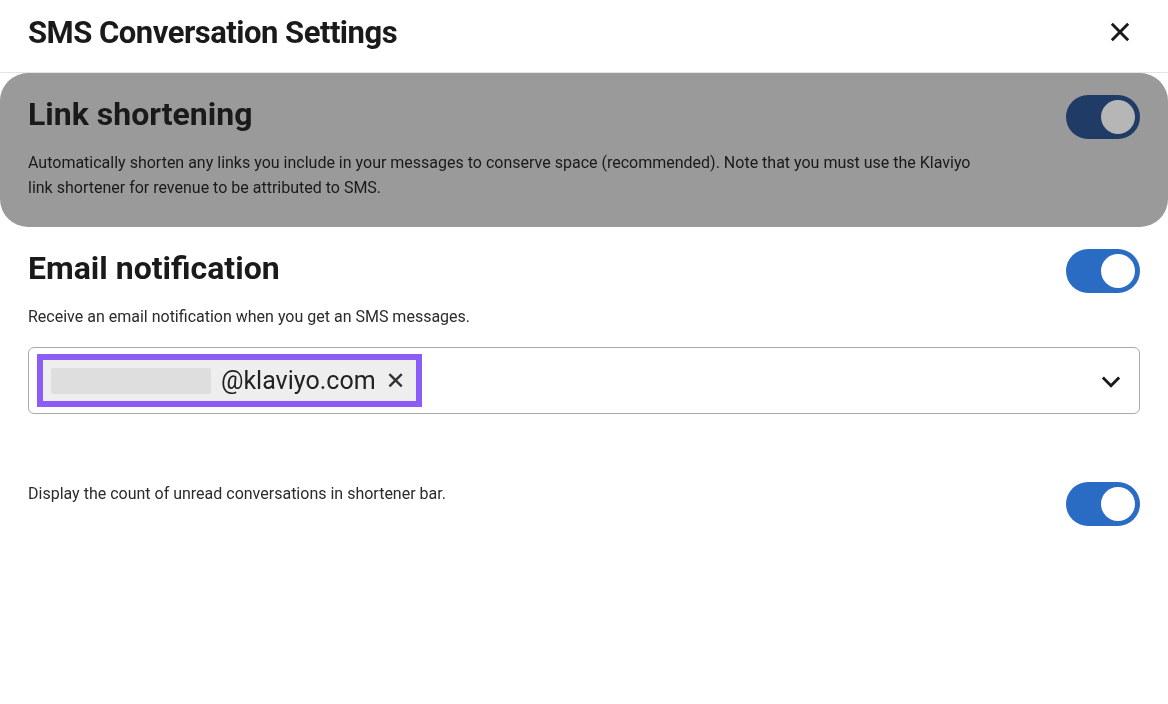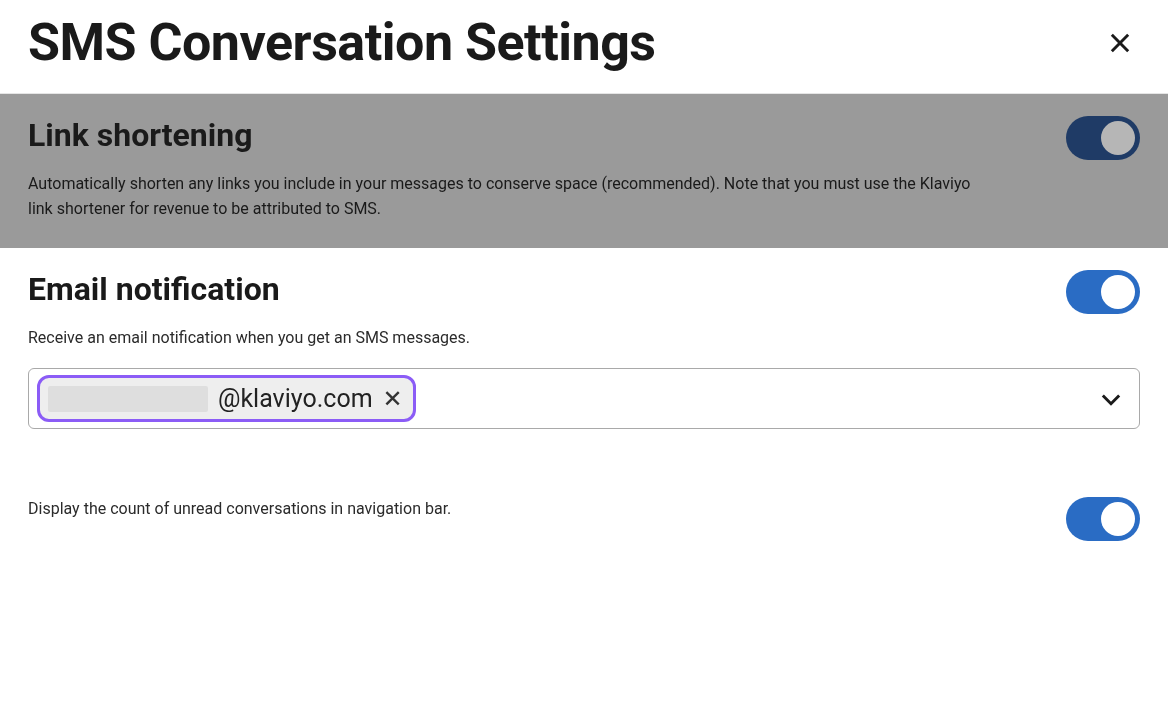--- a/index.html
+++ b/index.html
@@ -13,41 +13,42 @@
   }
 
   .header {
     display: flex;
     align-items: center;
     justify-content: space-between;
     padding: 12px 28px 20px 28px;
     border-bottom: 1px solid #e5e5e5;
   }
   .header-title {
-    font-size: 52px;
+    font-size: 31px;
     font-weight: 700;
     letter-spacing: -0.5px;
     text-align: right;
   }
   .close-btn {
     width: 40px;
     height: 40px;
     display: flex;
     align-items: center;
     justify-content: center;
     cursor: pointer;
   }
   .close-btn svg { width: 28px; height: 28px; stroke: #1a1a1a; stroke-width: 2.5; }
 
   .section {
     padding: 22px 28px 26px 28px;
     position: relative;
   }
   .section.dimmed {
     background: #9a9a9a;
+    border-radius: 28px;
   }
   .section.dimmed .section-title,
   .section.dimmed .section-desc { color: #1a1a1a; }
 
   .section-head {
     display: flex;
     align-items: flex-start;
     justify-content: space-between;
     gap: 24px;
   }
@@ -102,22 +103,22 @@
     display: flex;
     align-items: center;
     justify-content: space-between;
     min-height: 58px;
     background: #fff;
   }
   .chip {
     display: inline-flex;
     align-items: center;
     background: #eeeeee;
-    border: 3px solid #8b5cf6;
-    border-radius: 12px;
+    border: 6px solid #8b5cf6;
+    border-radius: 0;
     padding: 6px 10px 6px 8px;
     gap: 10px;
   }
   .chip-blur {
     width: 160px;
     height: 26px;
     background: #dedede;
     border-radius: 2px;
   }
   .chip-text {
@@ -197,19 +198,19 @@
       <svg viewBox="0 0 24 24">
         <path d="M5 9 L12 16 L19 9"></path>
       </svg>
     </div>
   </div>
 </div>
 
 <div class="section" style="padding-top:42px;">
   <div class="section-head">
     <div>
-      <p class="section-desc">Display the count of unread conversations in navigation bar.</p>
+      <p class="section-desc">Display the count of unread conversations in shortener bar.</p>
     </div>
     <div class="toggle on">
       <div class="knob"></div>
     </div>
   </div>
 </div>
 
 </body></html>

